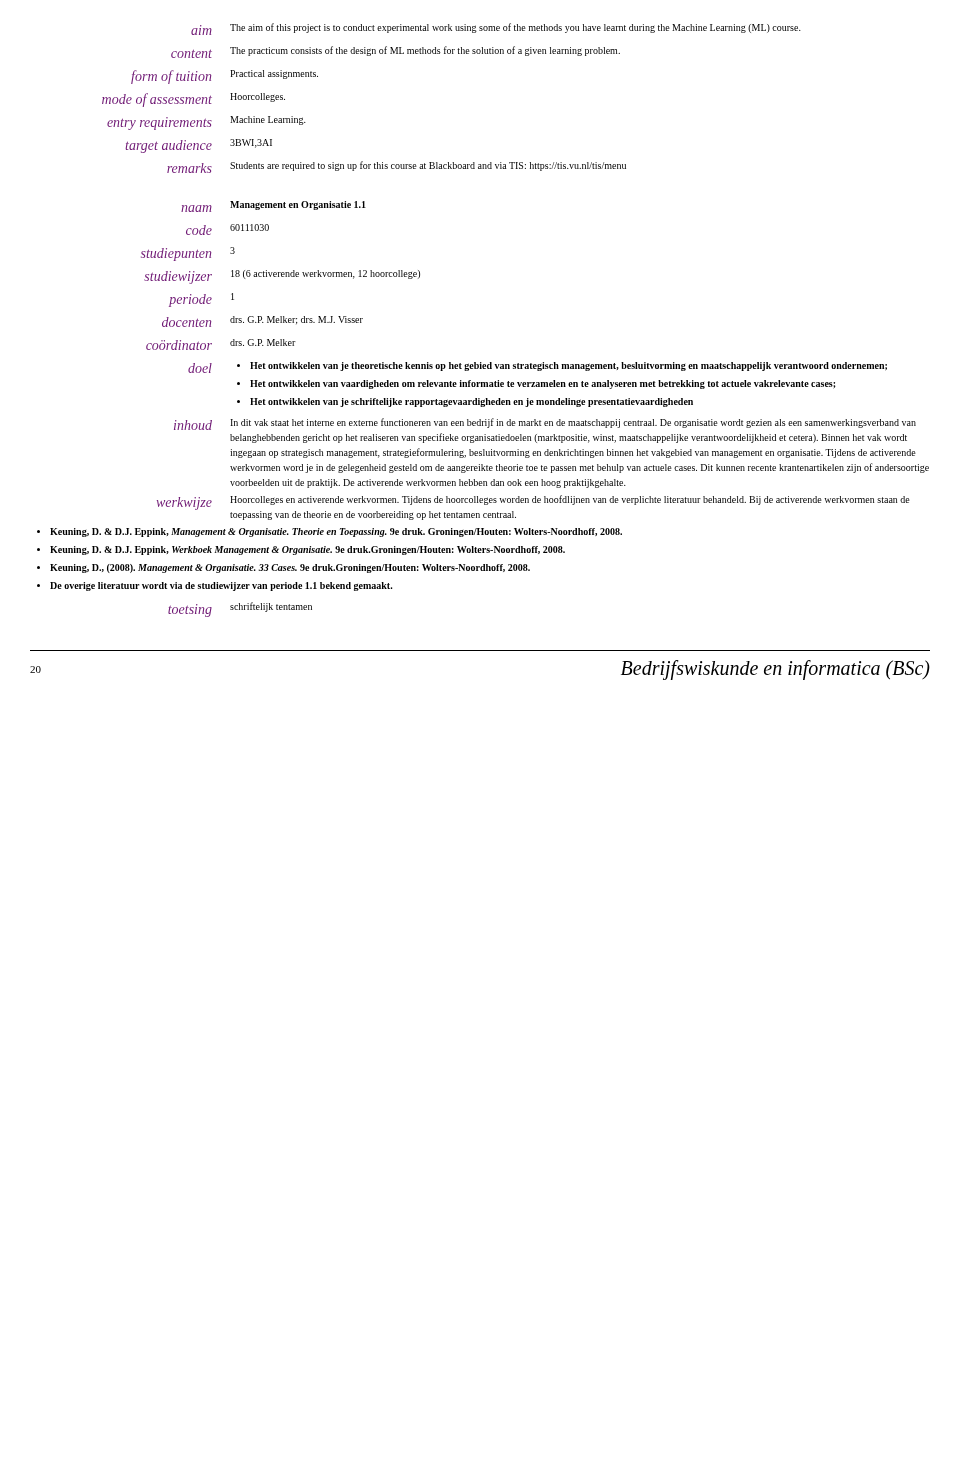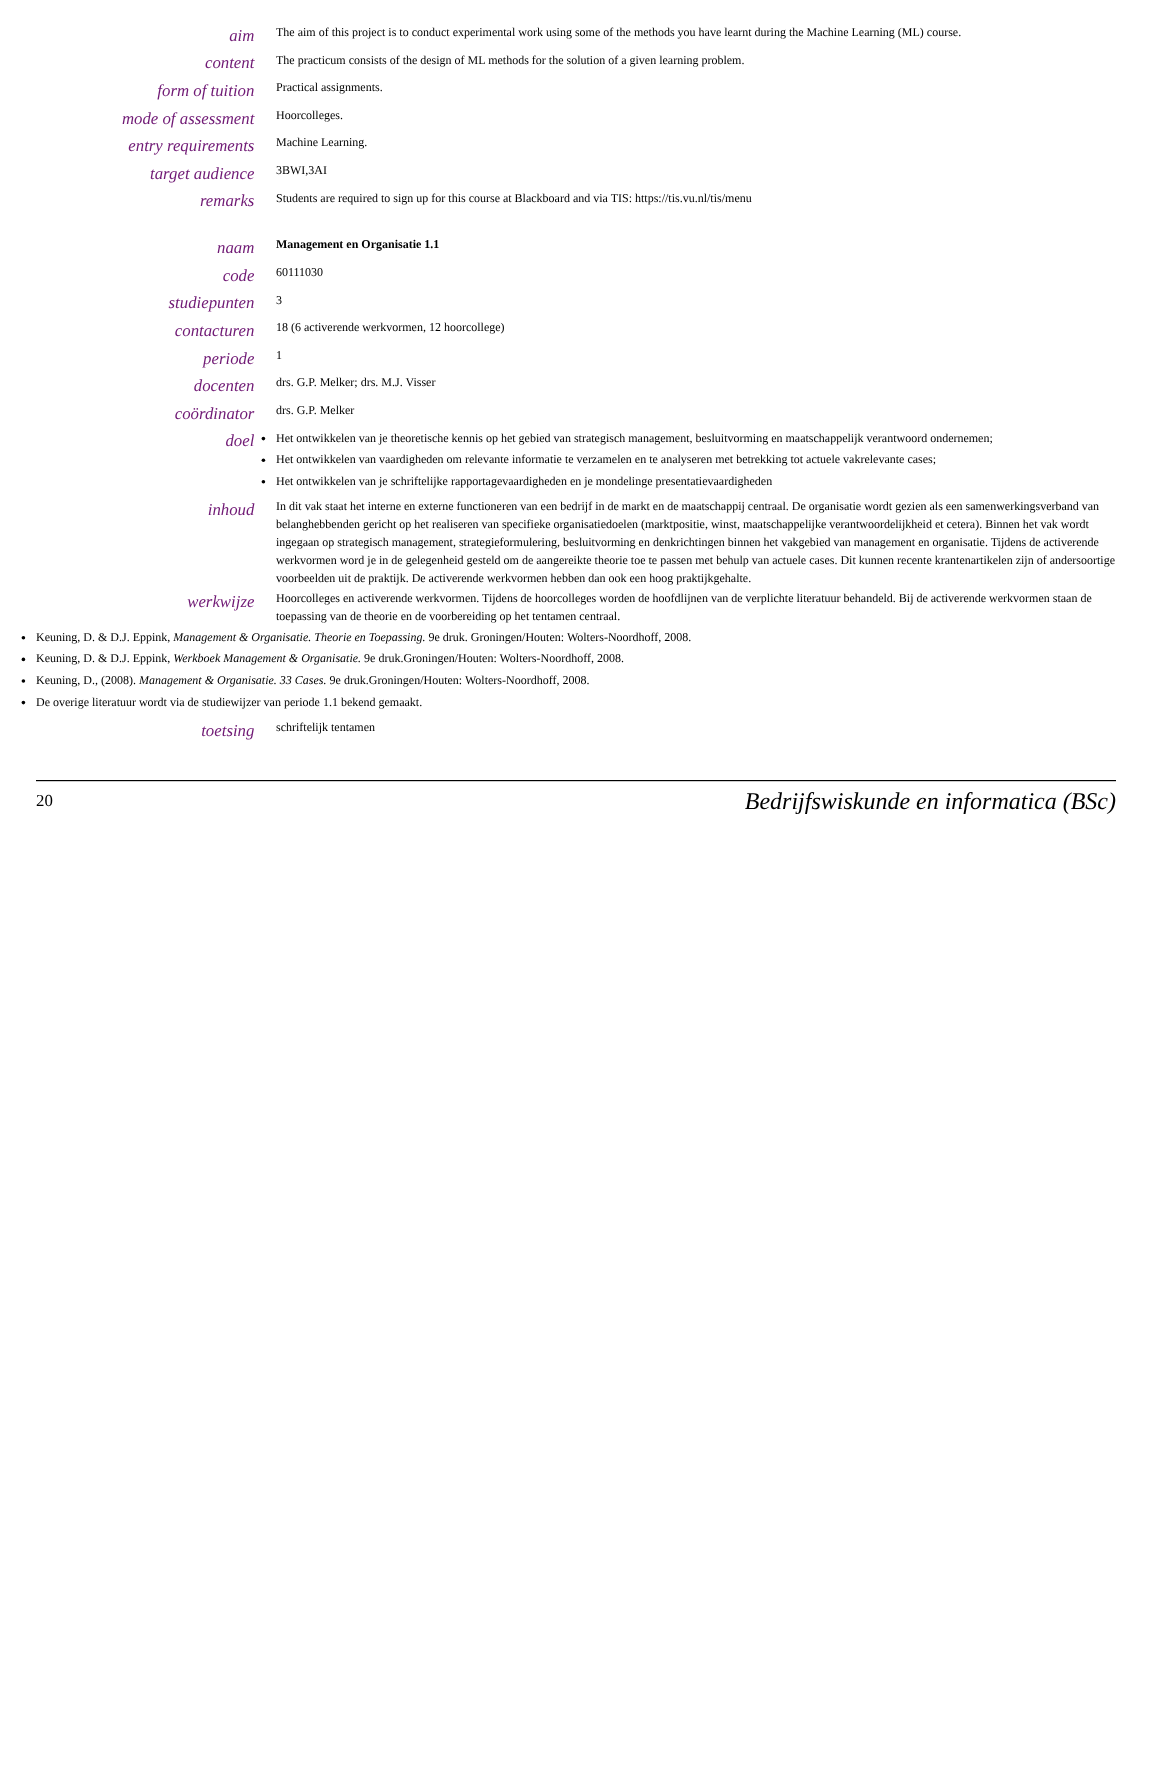--- a/index.html
+++ b/index.html
@@ -35,36 +35,38 @@
       font-size: 10px;
       line-height: 1.5;
       color: #000;
     }
     .bold-title {
       font-weight: bold;
       font-style: normal;
     }
     .bullet-list {
       list-style: disc;
+      margin-left: 20px;
       margin-bottom: 4px;
+      font-weight: bold;
     }
     .bullet-list li {
       margin-bottom: 3px;
       line-height: 1.5;
     }
     .footer {
       display: flex;
       justify-content: space-between;
       align-items: center;
       border-top: 1px solid #000;
       margin-top: 30px;
       padding-top: 6px;
     }
     .footer-page {
-      font-size: 14px;
+      font-size: 11px;
     }
     .footer-title {
       font-style: italic;
       font-size: 20px;
     }
     .naam-row {
       margin-top: 18px;
     }
   </style>
 </head>
@@ -116,21 +118,21 @@
     <div class="label-col">code</div>
     <div class="value-col">60111030</div>
   </div>
 
   <div class="section">
     <div class="label-col">studiepunten</div>
     <div class="value-col">3</div>
   </div>
 
   <div class="section">
-    <div class="label-col">contacturen</div>
+    <div class="label-col">studiewijzer</div>
     <div class="value-col">18 (6 activerende werkvormen, 12 hoorcollege)</div>
   </div>
 
   <div class="section">
     <div class="label-col">periode</div>
     <div class="value-col">1</div>
   </div>
 
   <div class="section">
     <div class="label-col">docenten</div>

